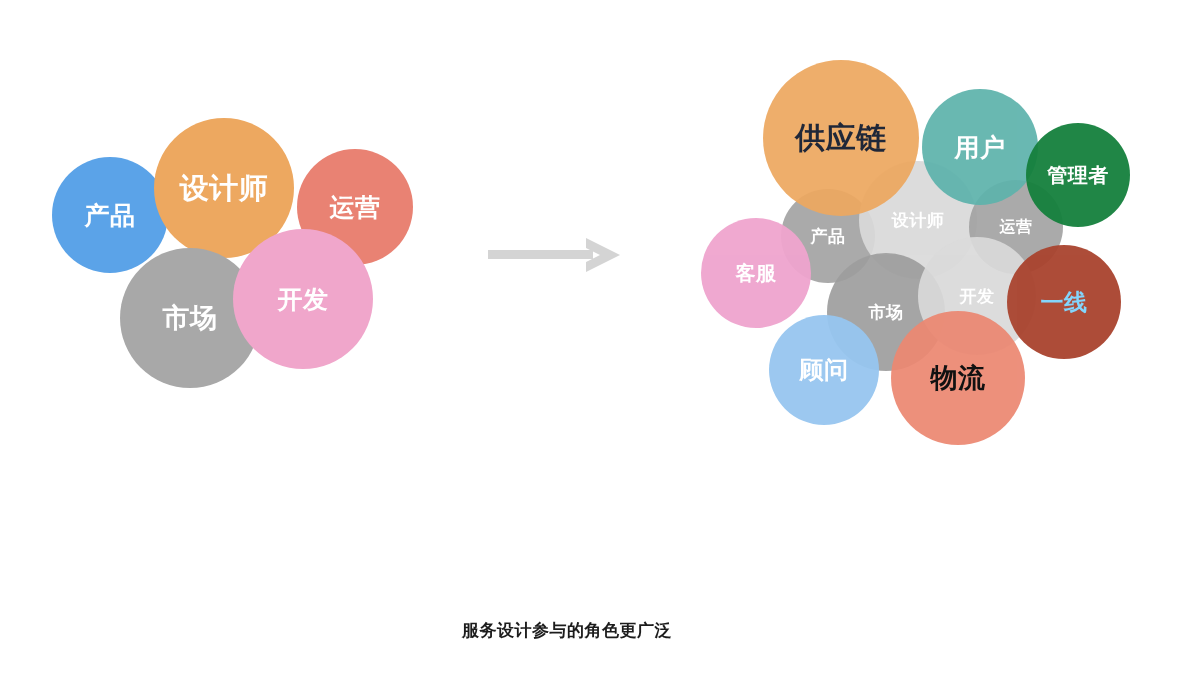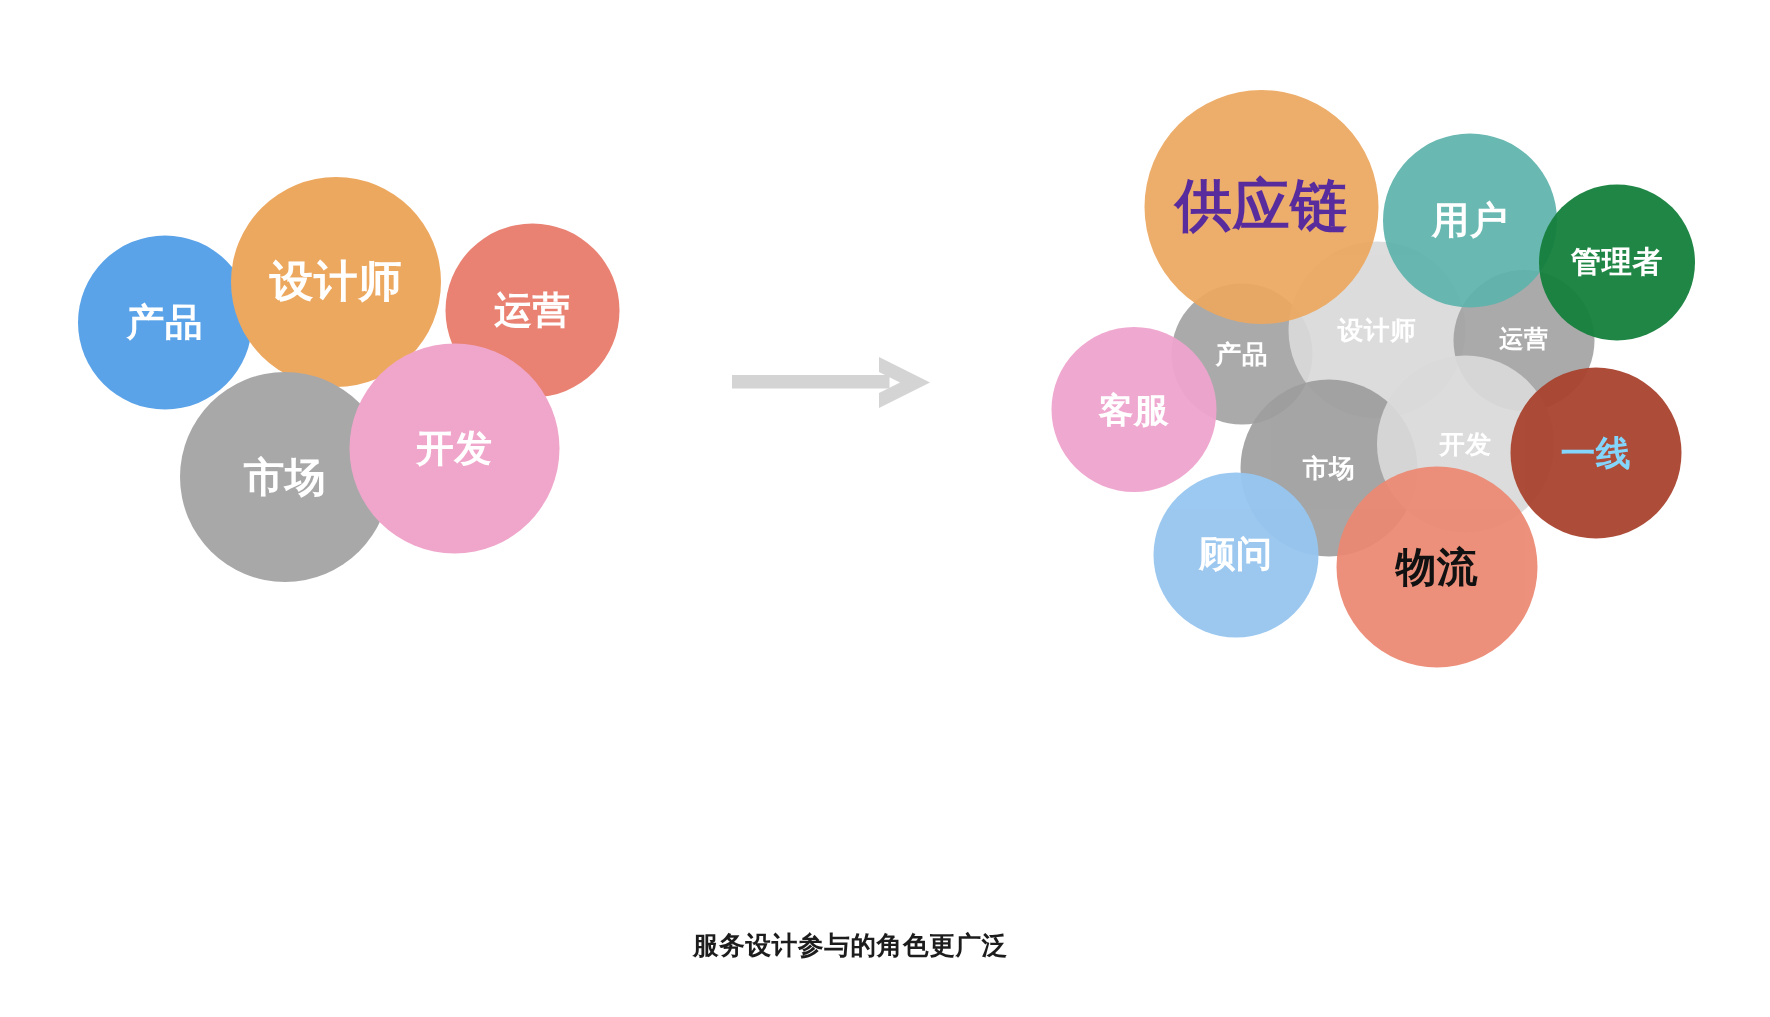--- a/index.html
+++ b/index.html
@@ -94,30 +94,30 @@
       <div class="bubble" style="left: 969px; top: 180px; width: 94px; height: 94px; background: rgb(163, 163, 163); opacity: 0.92; z-index: 1;">
         <span class="lbl" style="font-size: 16px; color: rgb(255, 255, 255);">运营</span>
       </div>
       <div class="bubble" style="left: 827px; top: 253px; width: 118px; height: 118px; background: rgb(158, 158, 158); opacity: 0.92; z-index: 1;">
         <span class="lbl" style="font-size: 17px; color: rgb(255, 255, 255);">市场</span>
       </div>
       <div class="bubble" style="left: 918px; top: 237px; width: 118px; height: 118px; background: rgb(218, 218, 218); opacity: 0.92; z-index: 1;">
         <span class="lbl" style="font-size: 17px; color: rgb(255, 255, 255);">开发</span>
       </div>
       <div class="bubble" style="left: 763px; top: 60px; width: 156px; height: 156px; background: rgb(237, 168, 96); opacity: 0.93; z-index: 2;">
-        <span class="lbl" style="font-size: 38px; color: #4c1d95;">供应链</span>
+        <span class="lbl" style="font-size: 30px; color: #0f172a;">供应链</span>
       </div>
       <div class="bubble" style="left: 922px; top: 89px; width: 116px; height: 116px; background: rgb(94, 179, 172); opacity: 0.93; z-index: 2;">
         <span class="lbl" style="font-size: 25px; color: rgb(255, 255, 255);">用户</span>
       </div>
       <div class="bubble" style="left: 1026px; top: 123px; width: 104px; height: 104px; background: #15803d; opacity: 0.95; z-index: 2;">
         <span class="lbl" style="font-size: 20px; color: rgb(255, 255, 255);">管理者</span>
       </div>
       <div class="bubble" style="left: 701px; top: 218px; width: 110px; height: 110px; background: rgb(239, 164, 206); opacity: 0.95; z-index: 2;">
-        <span class="lbl" style="font-size: 23px; color: rgb(255, 255, 255);">客服</span>
+        <span class="lbl" style="font-size: 20px; color: rgb(255, 255, 255);">客服</span>
       </div>
       <div class="bubble" style="left: 1007px; top: 245px; width: 114px; height: 114px; background: rgb(169, 67, 46); opacity: 0.95; z-index: 2;">
         <span class="lbl" style="font-size: 23px; color: #7dd3fc;">一线</span>
       </div>
       <div class="bubble" style="left: 769px; top: 315px; width: 110px; height: 110px; background: rgb(151, 198, 240); opacity: 0.95; z-index: 2;">
         <span class="lbl" style="font-size: 24px; color: rgb(255, 255, 255);">顾问</span>
       </div>
       <div class="bubble" style="left: 891px; top: 311px; width: 134px; height: 134px; background: rgb(236, 136, 114); opacity: 0.93; z-index: 2;">
         <span class="lbl" style="font-size: 27px; color: #000000;">物流</span>
       </div>

